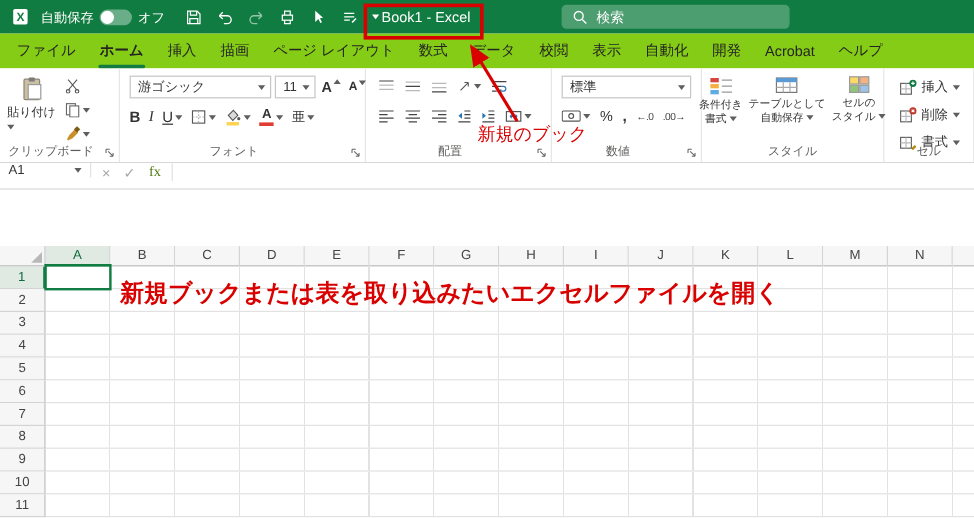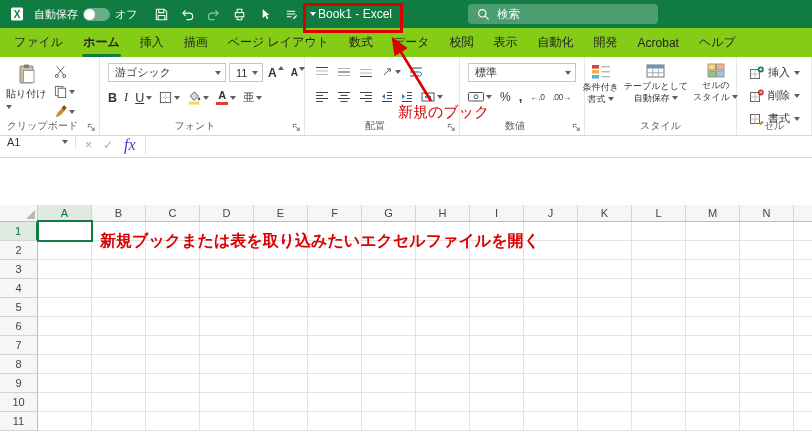--- a/index.html
+++ b/index.html
@@ -70,21 +70,21 @@
   .style-btn svg{display:block;margin:0 auto 2px auto;}
   .cells-wrap{padding:8px 0 0 12px;display:flex;flex-direction:column;gap:8px;}
   .cell-btn{display:flex;align-items:center;gap:4px;font-size:11px;color:#333;}
   
   .formulabar{position:absolute;top:136px;left:0;right:0;height:22px;background:#fff;
               border-bottom:1px solid #D8D8D8;display:flex;align-items:flex-start;box-sizing:border-box;}
   .namebox{width:76px;display:flex;align-items:center;justify-content:space-between;
            padding:0 7px;box-sizing:border-box;font-size:11px;color:#333;border-right:1px solid #E1E1E1;}
   .fx-area{display:flex;align-items:center;gap:11px;padding:0 9px;border-right:1px solid #E1E1E1;}
   .fxc{color:#A6A6A6;font-size:12px;}
-  .fxi{color:#6d28d9;font-size:16px;font-style:italic;font-family:"Liberation Serif","DejaVu Serif",serif;}
+  .fxi{color:#4d7c0f;font-size:12px;font-family:"Liberation Serif","DejaVu Serif",serif;}
   .formula-input{flex:1;background:#fff;}
   
   .grid{position:absolute;top:205px;left:0;right:0;bottom:0;overflow:hidden;}
   .gridhead{display:flex;height:17px;}
   .corner{width:38px;flex:none;background:#F6F6F6;border-right:1px solid #C9C9C9;
           border-bottom:1px solid #BDBDBD;position:relative;box-sizing:border-box;}
   .corner::after{content:"";position:absolute;right:2px;bottom:2px;width:0;height:0;
                  border-left:9px solid transparent;border-bottom:9px solid #B8B8B8;}
   .colhead{width:54px;flex:none;box-sizing:border-box;background:#F6F6F6;border-right:1px solid #D4D4D4;
            border-bottom:1px solid #BDBDBD;font-size:11px;color:#444;
@@ -93,21 +93,21 @@
   .gridrow{display:flex;height:19px;}
   .rowhead{width:38px;flex:none;box-sizing:border-box;background:#F6F6F6;border-right:1px solid #BDBDBD;
            border-bottom:1px solid #D4D4D4;font-size:11px;color:#444;
            display:flex;align-items:center;justify-content:center;}
   .rowhead.sel{background:#E0EAE3;border-right:2px solid var(--green);color:#0E6B3C;}
   .rowcells{flex:1;border-bottom:1px solid #E2E2E2;box-sizing:border-box;
             background-image:repeating-linear-gradient(to right,transparent 0,transparent 53px,#E2E2E2 53px,#E2E2E2 54px);}
   .active-cell{position:absolute;left:37px;top:15px;width:56px;height:22px;
                border:2px solid var(--green);box-sizing:border-box;background:transparent;}
   
-  .grid-note{position:absolute;left:100px;top:26px;font-size:16px;font-weight:bold;
+  .grid-note{position:absolute;left:100px;top:26px;font-size:20px;font-weight:bold;
              color:var(--red);white-space:nowrap;}
   .title-note{position:absolute;left:398px;top:103px;font-size:15px;font-weight:normal;
               color:var(--red);white-space:nowrap;z-index:20;}
   .red-box{position:absolute;left:303px;top:3px;width:100px;height:30px;border:3px solid var(--red);
            box-sizing:border-box;z-index:15;}
   .arrow-overlay{position:absolute;left:0;top:0;width:812px;height:432px;pointer-events:none;z-index:14;}
 </style>
 </head>
 <body>
 

